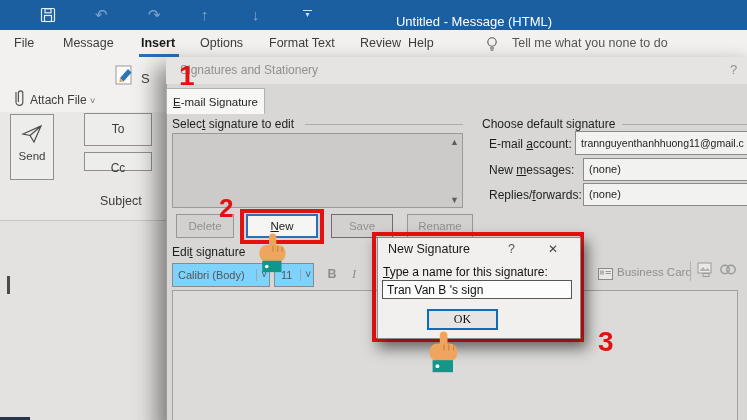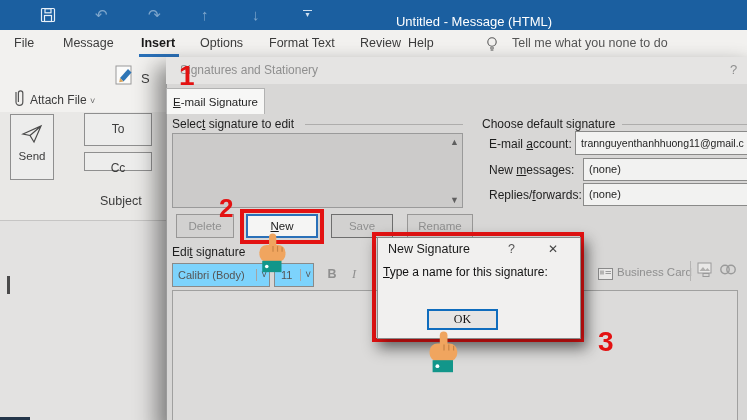--- a/index.html
+++ b/index.html
@@ -231,20 +231,21 @@
   </div>
 
   <div class="abs redbox" style="left:372px;top:232px;width:212px;height:110px;box-shadow:4px 8px 14px rgba(0,0,0,.3);"></div>
   <div class="abs newdlg" style="left:377px;top:237px;width:202px;height:100px;"></div>
   <div class="abs newdlg-title" style="left:388px;top:242px;">New Signature</div>
   <div class="abs" style="left:508px;top:242px;font-size:12.5px;color:#555;">?</div>
   <div class="abs" style="left:548px;top:242px;font-size:12px;color:#444;">✕</div>
   <div class="abs dlglabel" style="left:383px;top:265px;color:#111;">
     <span class="key">T</span><span>ype a name for this signature:</span>
   </div>
+  <div class="abs input" style="left:382px;top:280px;width:190px;height:19px;line-height:16px;">Tran Van B 's sign</div>
   <div class="abs okbtn" style="left:427px;top:309px;width:71px;height:21px;line-height:17px;font-family:Liberation Serif, serif;">OK</div>
   <div class="abs reddigit" style="left:598px;top:326px;">3</div>
   <div class="abs" style="left:426px;top:331px;">
     <svg width="36" height="44" viewBox="0 0 30 36">
       <rect x="11.5" y="0" width="6.4" height="16" rx="3.2" fill="#f0a55f"></rect>
       <rect x="3" y="10" width="23" height="15" rx="6.5" fill="#f0a55f"></rect>
       <line x1="15" y1="11" x2="15" y2="16" stroke="rgba(120,70,20,.35)"></line>
       <line x1="19" y1="11" x2="19" y2="16" stroke="rgba(120,70,20,.35)"></line>
       <line x1="23" y1="12" x2="23" y2="16" stroke="rgba(120,70,20,.35)"></line>
       <rect x="5.5" y="24" width="17" height="10" fill="#12968a"></rect>

